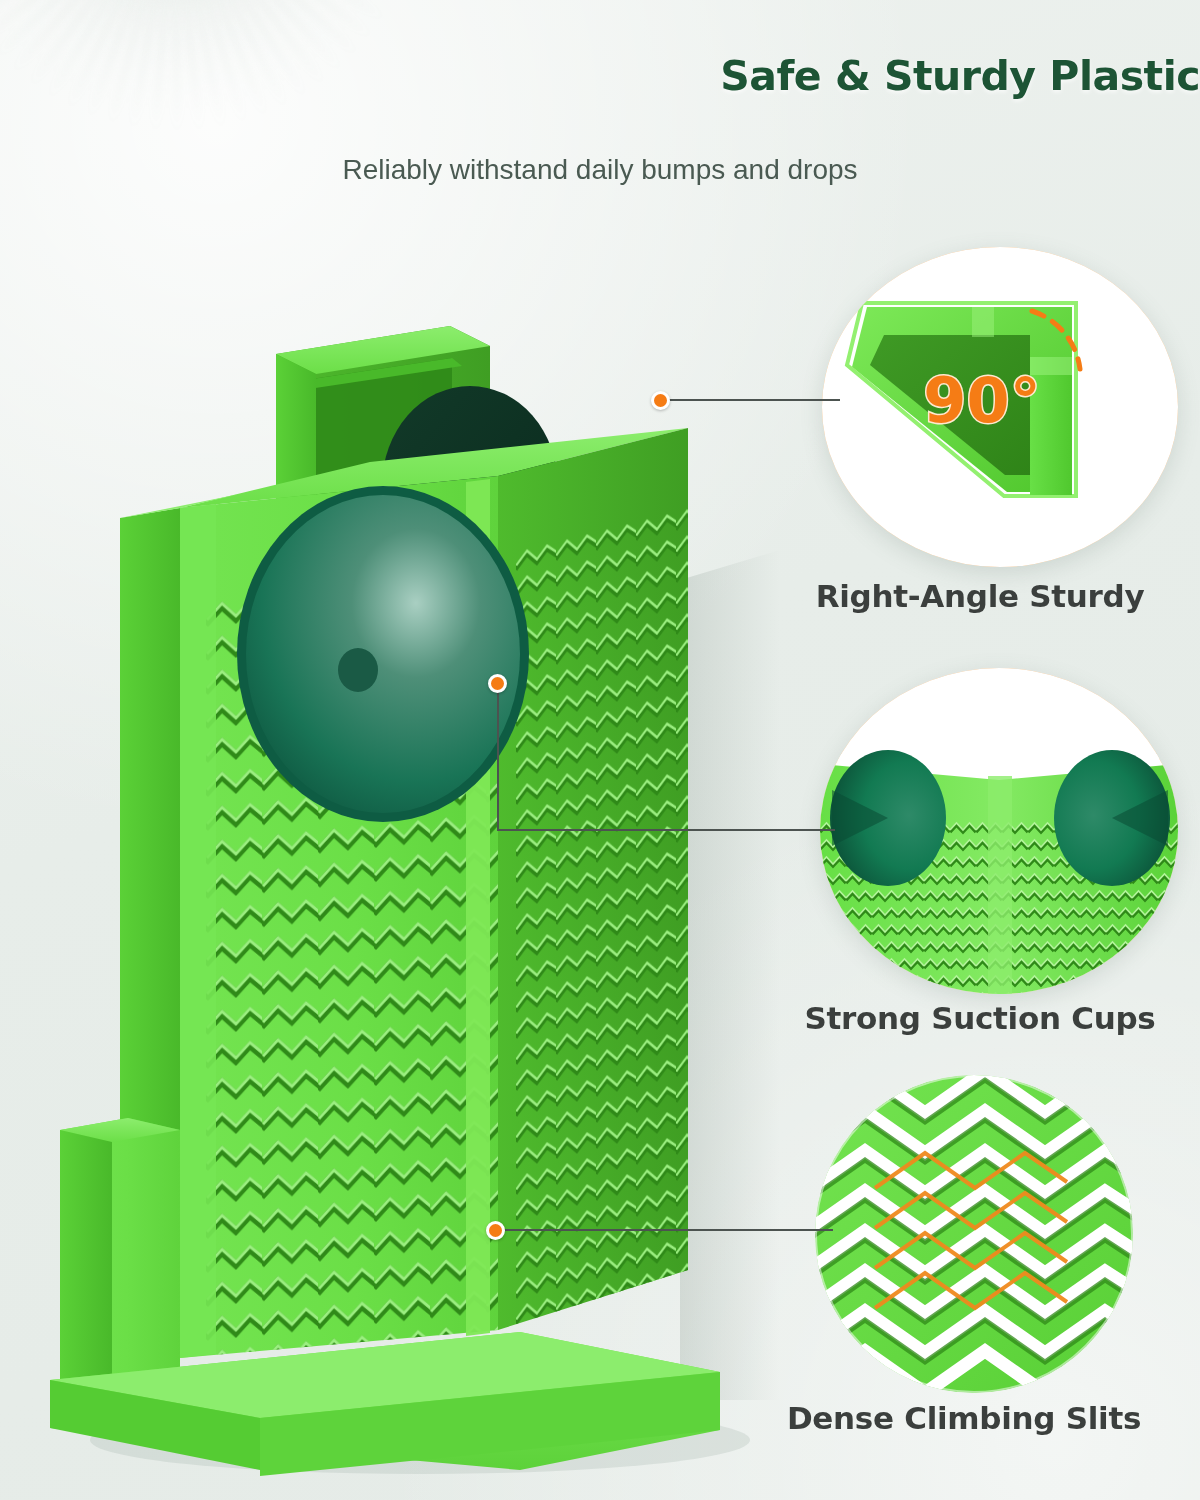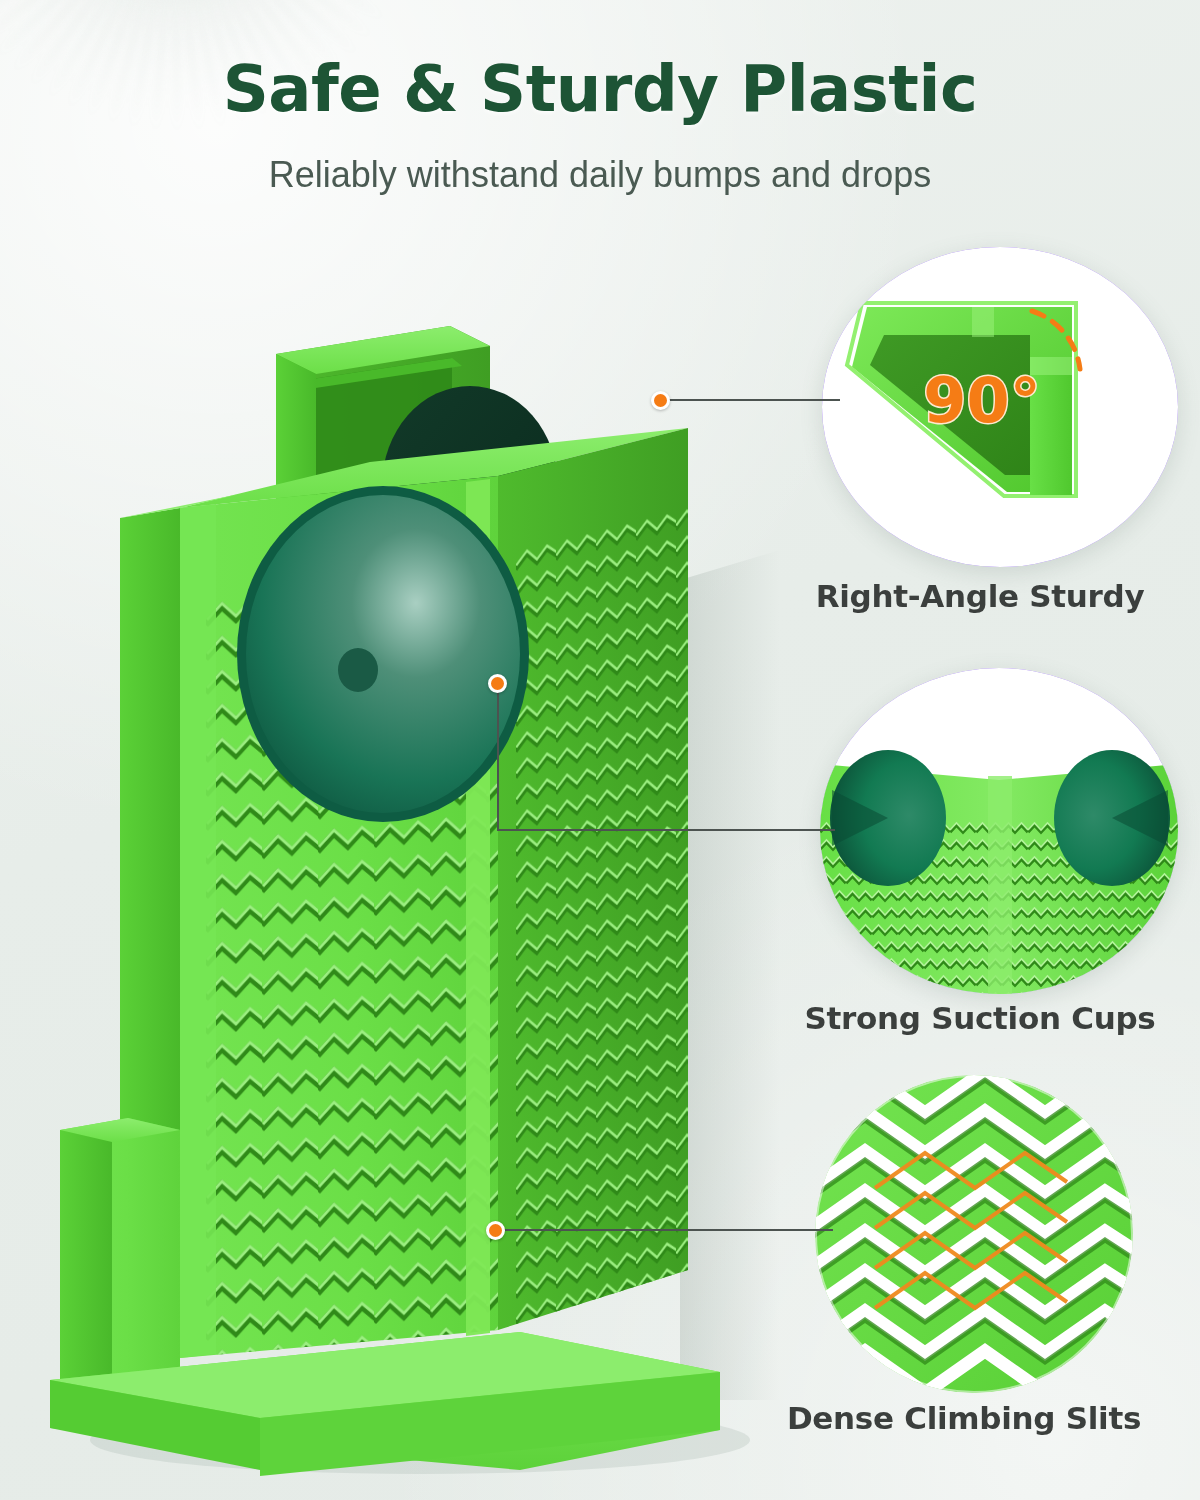--- a/index.html
+++ b/index.html
@@ -29,39 +29,39 @@
     position:absolute;left:50%;top:0;
     width:8px;height:260px;
     background:linear-gradient(180deg,rgba(150,170,158,.55),rgba(150,170,158,0));
     border-radius:50%;
     transform-origin:6px 6px;
     filter:blur(4px);
   }
 
   
   #title{
-    position:absolute;left:0;right:0;top:52px;text-align:center;
-    font-size:64px;font-weight:bold;letter-spacing:-.5px;
+    position:absolute;left:0;right:0;top:52px;text-align:right;
+    font-size:41px;font-weight:bold;letter-spacing:-.5px;
     color:#1d5435;
     text-shadow:0 2px 4px rgba(255,255,255,.75);
     font-family:"DejaVu Sans","Liberation Sans",sans-serif;
   }
   #subtitle{
     position:absolute;left:0;right:0;top:154px;text-align:center;
-    font-size:36px;font-weight:400;color:#4a5a52;
+    font-size:28px;font-weight:400;color:#4a5a52;
     font-family:"Liberation Sans","DejaVu Sans",sans-serif;
   }
 
   
   #product{position:absolute;left:20px;top:250px;width:760px;height:1230px;}
 
   
   .callout{position:absolute;}
   .bubble{
-    position:absolute;border-radius:50%;overflow:hidden;background:#8b5cf6;
+    position:absolute;border-radius:50%;overflow:hidden;background:#fdba74;
     box-shadow:0 6px 22px rgba(90,110,100,.18);
   }
   .cap{
     position:absolute;left:0;right:0;text-align:center;
     font-size:31px;font-weight:bold;color:#3b3f3d;
     font-family:"DejaVu Sans","Liberation Sans",sans-serif;
     letter-spacing:-.3px;white-space:nowrap;
   }
 
   

